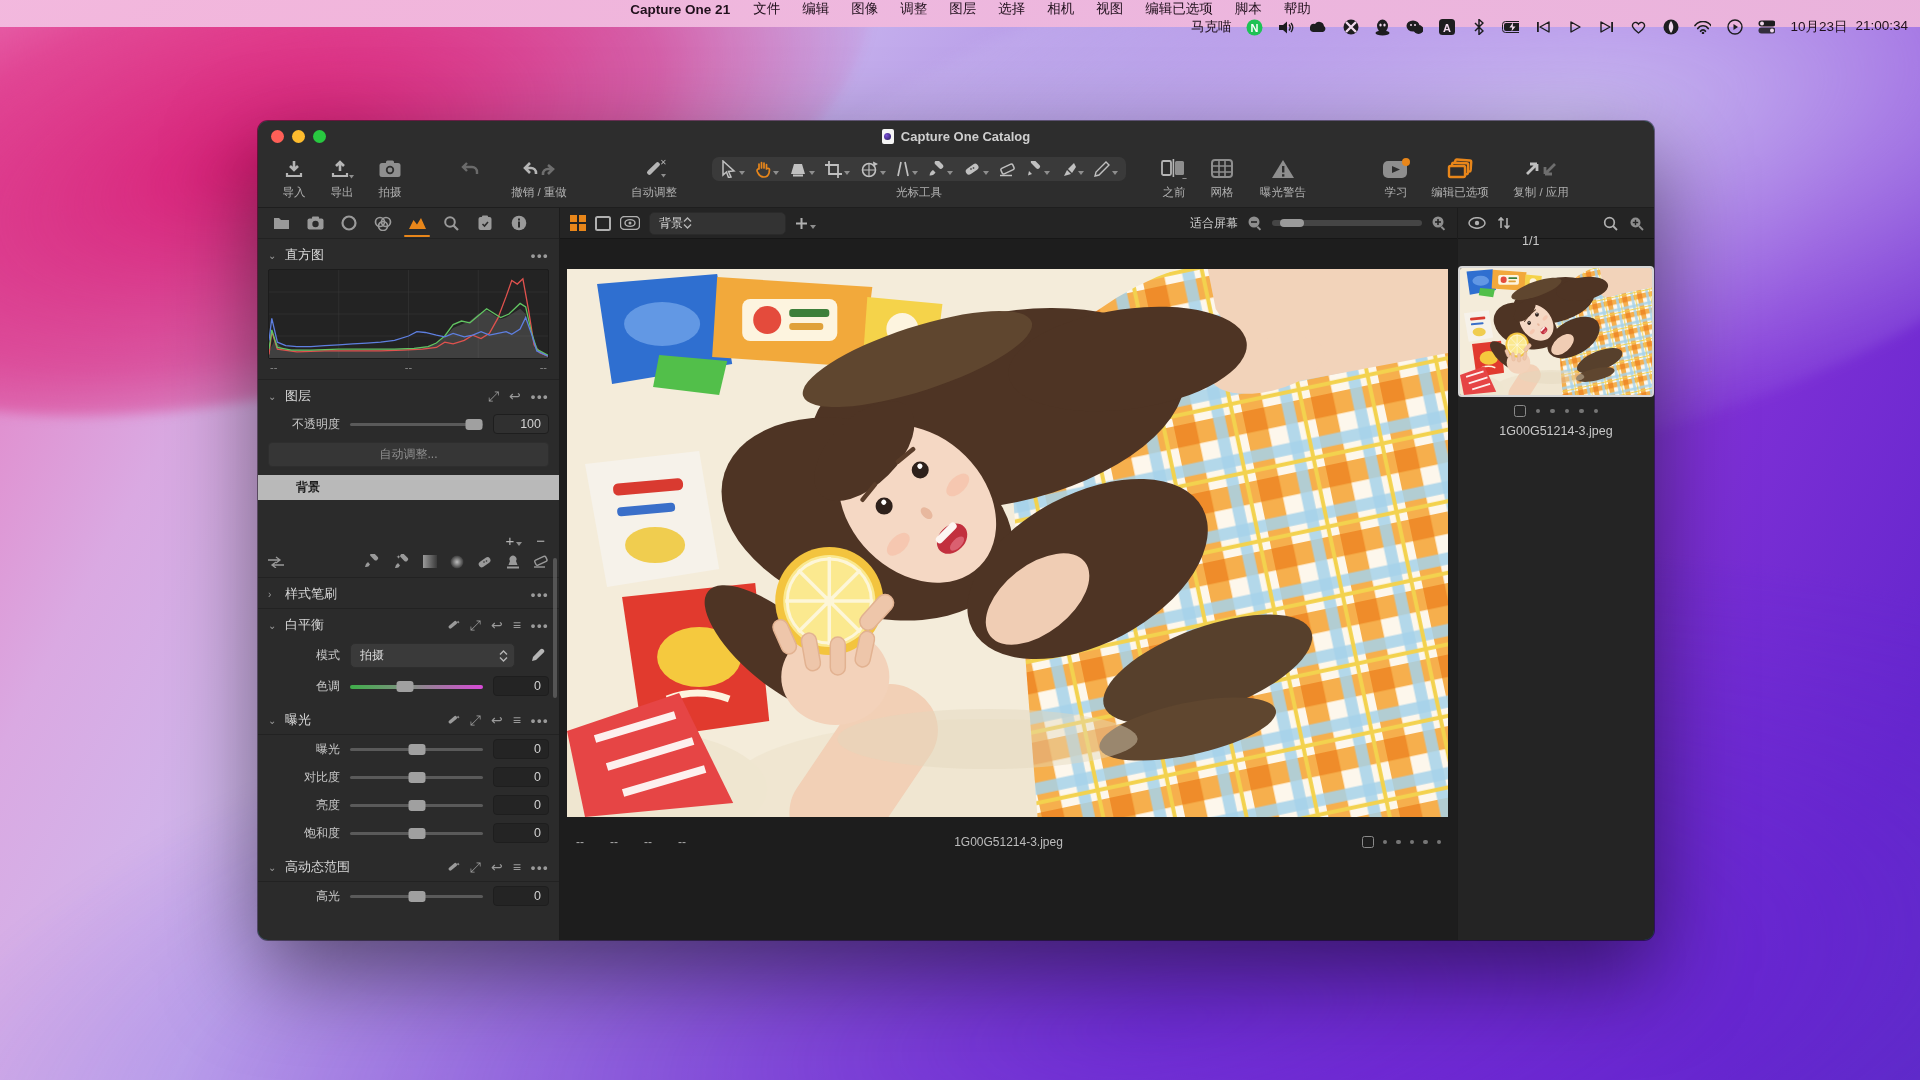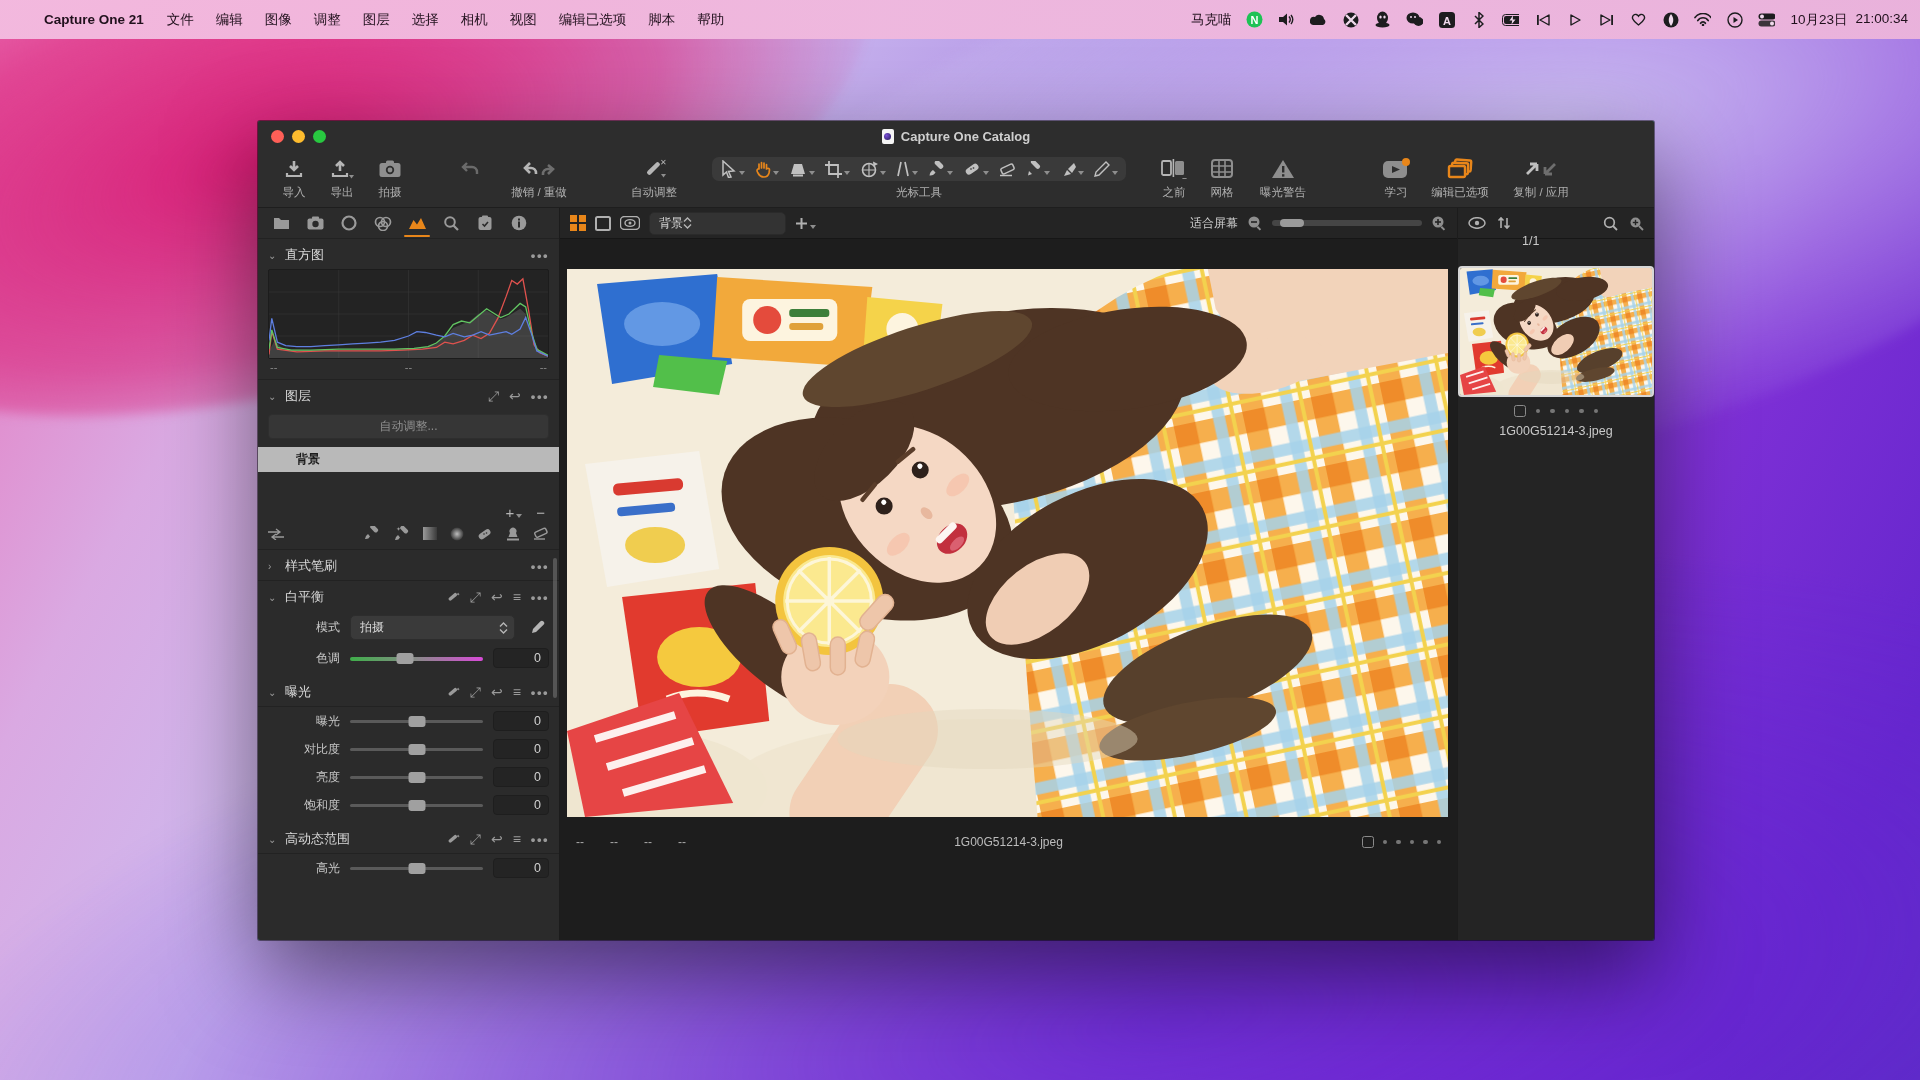--- a/index.html
+++ b/index.html
@@ -13,34 +13,34 @@
   #wp-red{left:-260px;top:-140px;width:1150px;height:520px;transform:rotate(-16deg);
     background:radial-gradient(ellipse at 45% 55%,rgba(216,23,112,.95) 0%,rgba(216,23,112,.55) 45%,rgba(216,23,112,0) 72%);}
   #wp-pink{left:-180px;top:-220px;width:900px;height:420px;transform:rotate(-14deg);
     background:radial-gradient(ellipse at center,rgba(244,130,190,.95),rgba(244,130,190,0) 70%);}
   #wp-lav{right:-200px;top:-80px;width:1400px;height:560px;transform:rotate(-10deg);
     background:radial-gradient(ellipse at 60% 40%,rgba(208,198,244,.9),rgba(208,198,244,0) 72%);}
   #wp-deep{left:-100px;bottom:-260px;width:2300px;height:760px;transform:rotate(-8deg);
     background:radial-gradient(ellipse at 55% 60%,rgba(103,38,210,.85),rgba(103,38,210,0) 75%);}
 
   
-  #menubar{position:absolute;left:0;top:0;right:0;height:39px;display:flex;align-items:center;
+  #menubar{position:absolute;left:0;top:0;right:0;height:27px;display:flex;align-items:center;
     background:linear-gradient(90deg,rgba(243,188,224,.96),rgba(236,180,219,.96));
-    color:#20101c;font-size:13.5px;padding:0 12px;box-sizing:border-box;}
+    color:#20101c;font-size:13.5px;padding:0 12px;box-sizing:border-box;flex-direction:column;}
   #menubar .mleft{display:flex;align-items:center;gap:0;}
   #menubar .mitem{padding:0 11px;white-space:nowrap;}
   #menubar .appname{font-weight:bold;padding:0 12px;}
   #menubar .apple{font-size:15px;padding:0 10px;}
   #menubar .mright{margin-left:auto;display:flex;align-items:center;gap:15px;}
   #menubar .mright .sico{display:flex;align-items:center;justify-content:center;width:17px;height:17px;}
   #menubar .clock{white-space:nowrap;display:flex;gap:8px;}
   .glyph{font-size:14px;line-height:1;}
 
   
-  #window{position:absolute;left:258px;top:121px;width:1396px;height:819px;border-radius:2px;
+  #window{position:absolute;left:258px;top:121px;width:1396px;height:819px;border-radius:10px;
     background:#0f766e;box-shadow:0 34px 90px rgba(0,0,0,.5),0 0 0 1px rgba(0,0,0,.45);overflow:hidden;
     color:#c9c9c9;font-size:12px;}
   #titlebar{height:30px;display:flex;align-items:center;position:relative;background:#2d2d2d;}
   .lights{display:flex;gap:8px;padding-left:13px;}
   .light{width:13px;height:13px;border-radius:50%;}
   .l-red{background:#ff5f57;} .l-yellow{background:#febc2e;} .l-green{background:#28c840;}
   #wintitle{position:absolute;left:0;right:0;text-align:center;font-size:13px;font-weight:bold;color:#cfcfcf;
     display:flex;justify-content:center;align-items:center;gap:7px;pointer-events:none;}
   .docico{width:12px;height:15px;background:#f5f5f5;border-radius:2px;position:relative;display:inline-block;}
   .docico::after{content:"";position:absolute;left:2.5px;top:4px;width:7px;height:7px;border-radius:50%;
@@ -581,20 +581,28 @@
 
         <div class="sec-head">
           <span class="chev">⌄</span>
           <span>图层</span>
           <span class="hicons">
             <span class="glyph">⤢</span>
             <span class="glyph">↩</span>
             <span class="dots3">•••</span>
           </span>
         </div>
+        <div class="prow">
+          <span class="plabel">不透明度</span>
+          <span class="slider">
+              <span class="track"></span>
+              <span class="thumb" style="left:93%;"></span>
+            </span>
+          <span class="vbox plain">100</span>
+        </div>
         <div id="luma-btn">自动调整...</div>
         <div id="bg-layer-row">背景</div>
         <div id="layer-empty"></div>
         <div id="layer-addrow">
           <span>+<span class="caret" style="display:inline-block;margin-left:2px;"></span></span>
           <span>−</span>
         </div>
         <div id="layer-tools">
           <span>
               <svg class="i" width="16" height="12">

